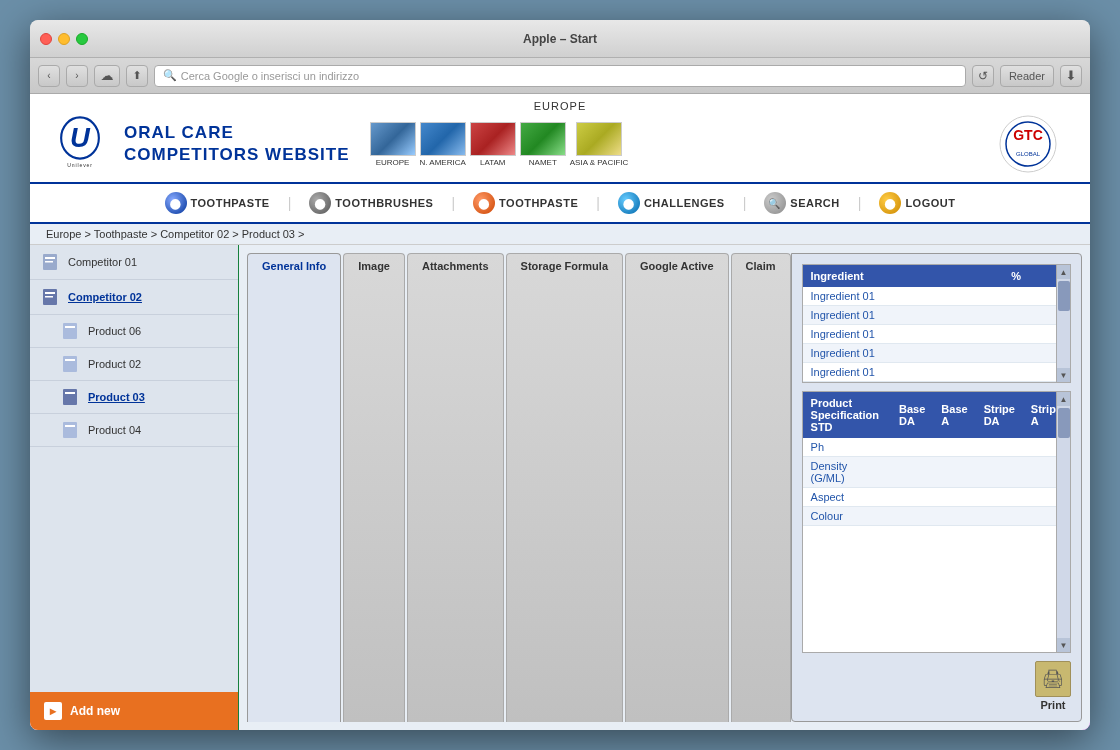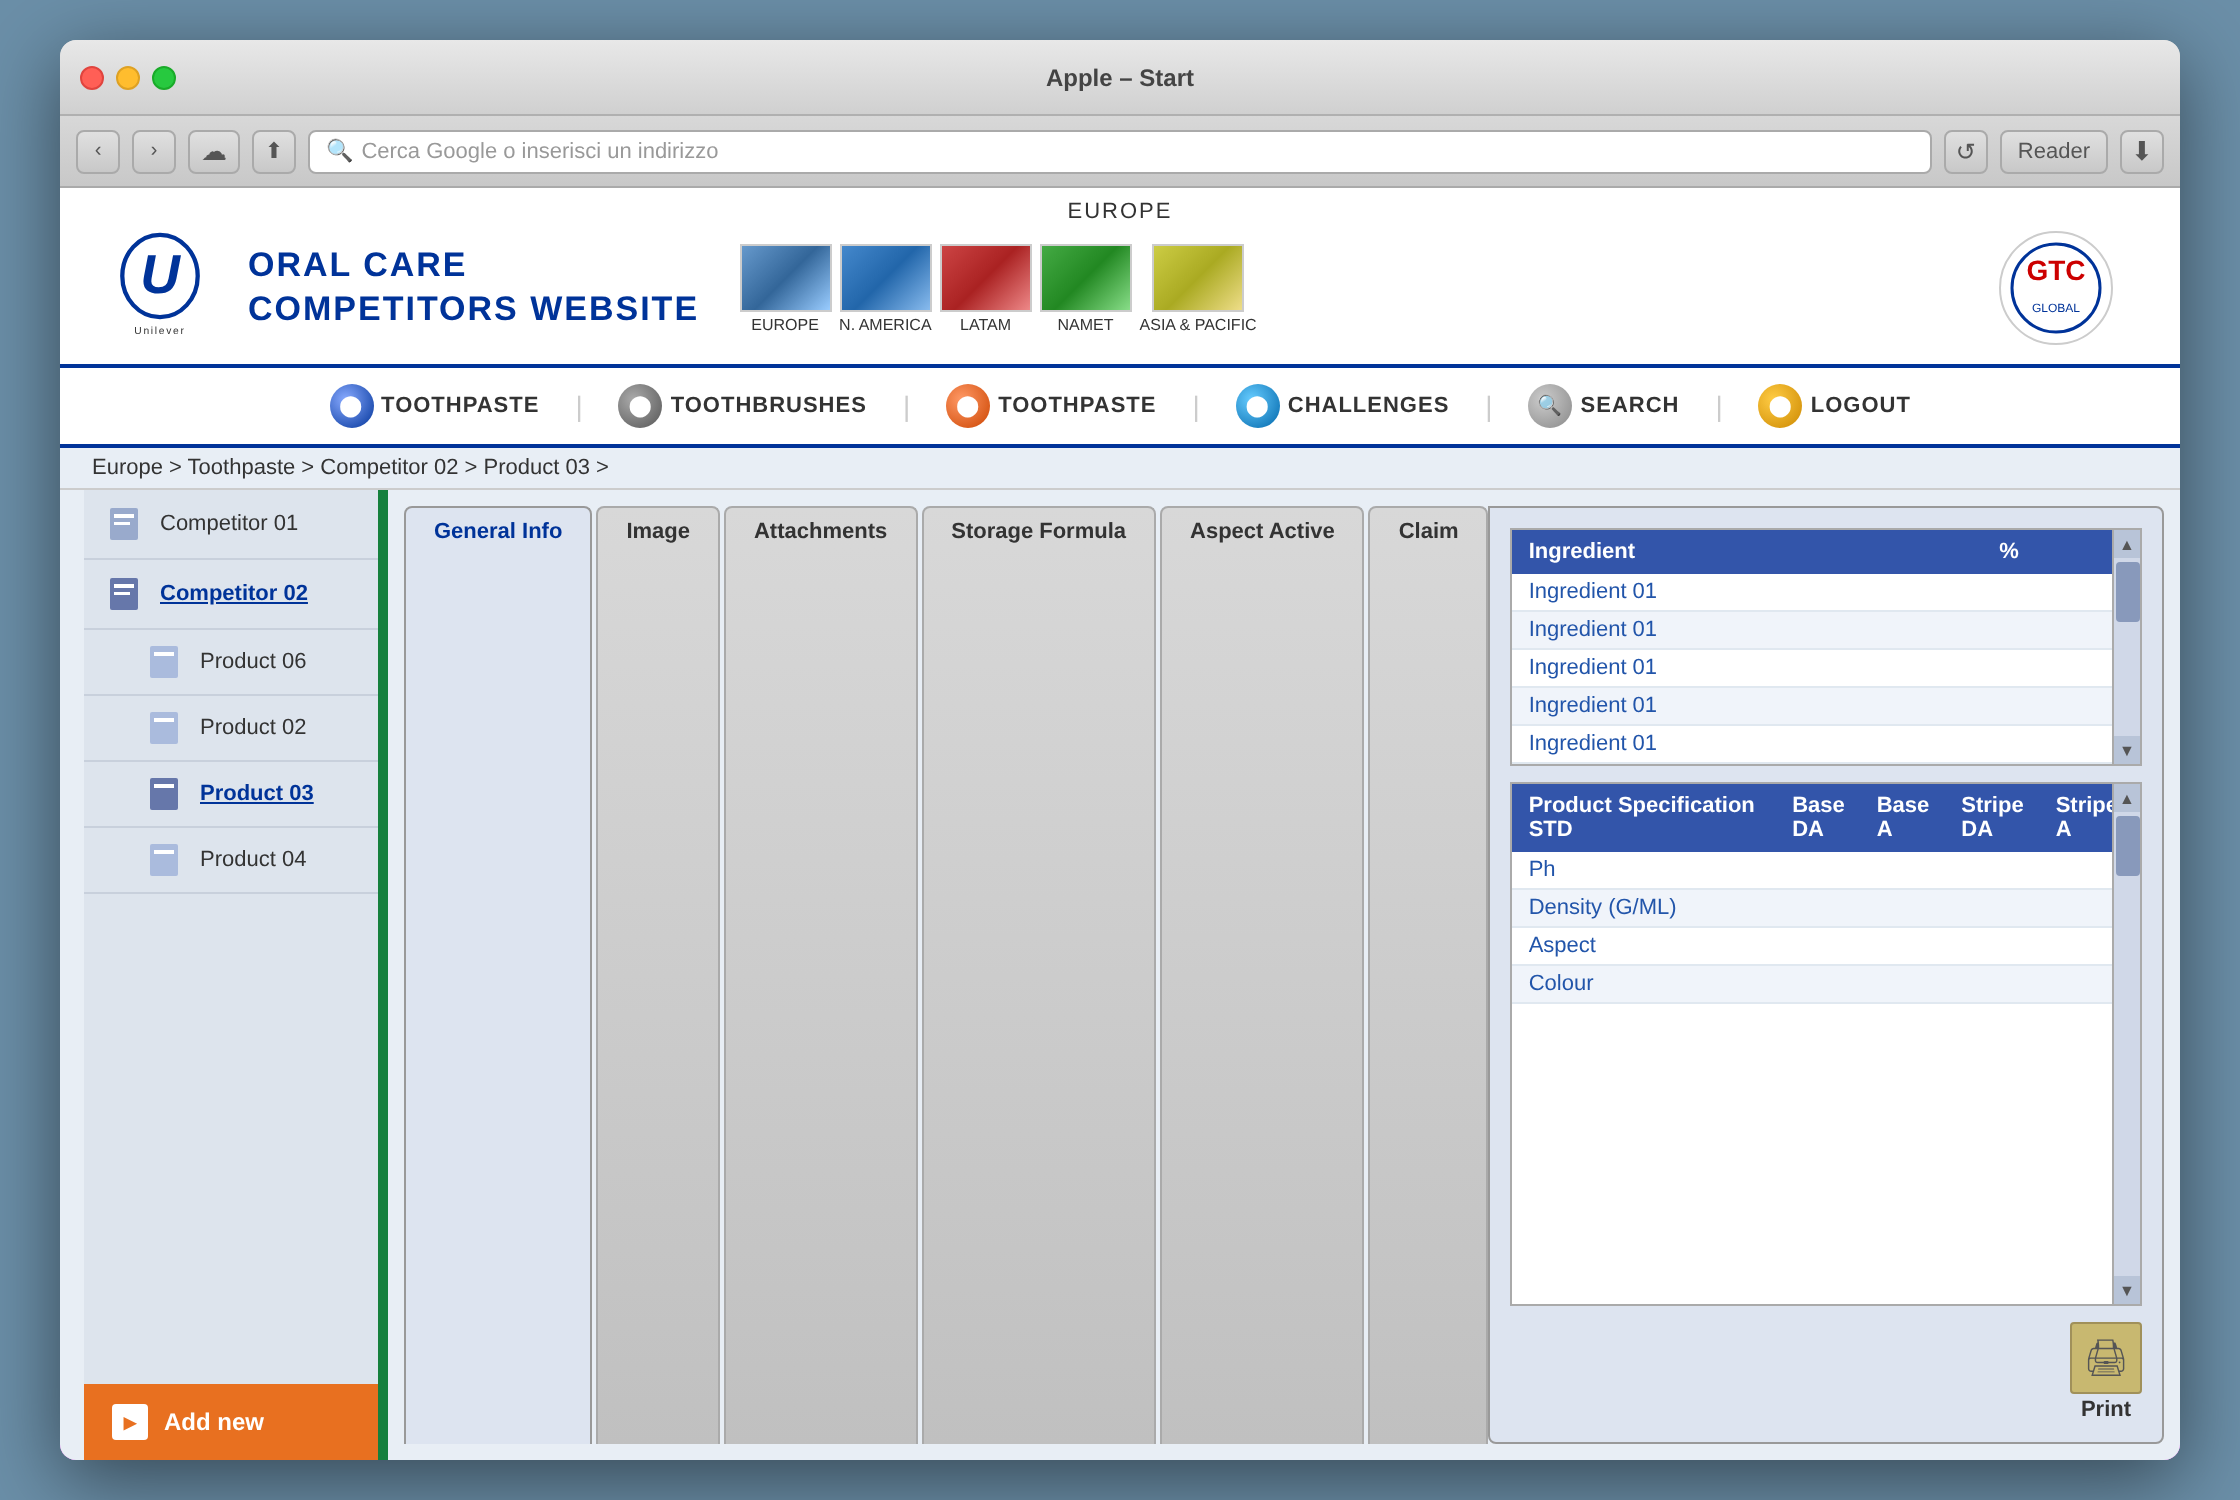--- a/index.html
+++ b/index.html
@@ -324,27 +324,26 @@
     
     .main-layout {
       display: flex;
       flex: 1;
       overflow: hidden;
       background: #e8eef5;
     }
 
     
     .sidebar {
-      width: 152px;
+      width: 209px;
       background: #dde4ed;
-      border-right: 5px solid #15803d;
+      border-right: 1px solid #15803d;
       display: flex;
       flex-direction: column;
       flex-shrink: 0;
-      margin-left: 12px;
     }
 
     .sidebar-item {
       display: flex;
       align-items: center;
       gap: 8px;
       padding: 7px 10px;
       cursor: pointer;
       border-bottom: 1px solid #c8d0dc;
     }
@@ -738,21 +737,21 @@
         </div>
       </div>
 
       <div class="content-area">
 
         <div class="tabs-row">
           <div class="tab active">General Info</div>
           <div class="tab">Image</div>
           <div class="tab">Attachments</div>
           <div class="tab">Storage Formula</div>
-          <div class="tab">Aspect Active</div>
+          <div class="tab">Google Active</div>
           <div class="tab">Claim</div>
         </div>
 
         <div class="tab-content">
 
           <div class="data-section" style="position:relative;">
             <table class="data-table">
               <thead>
                 <tr>
                   <th style="width:75%;">Ingredient</th>

